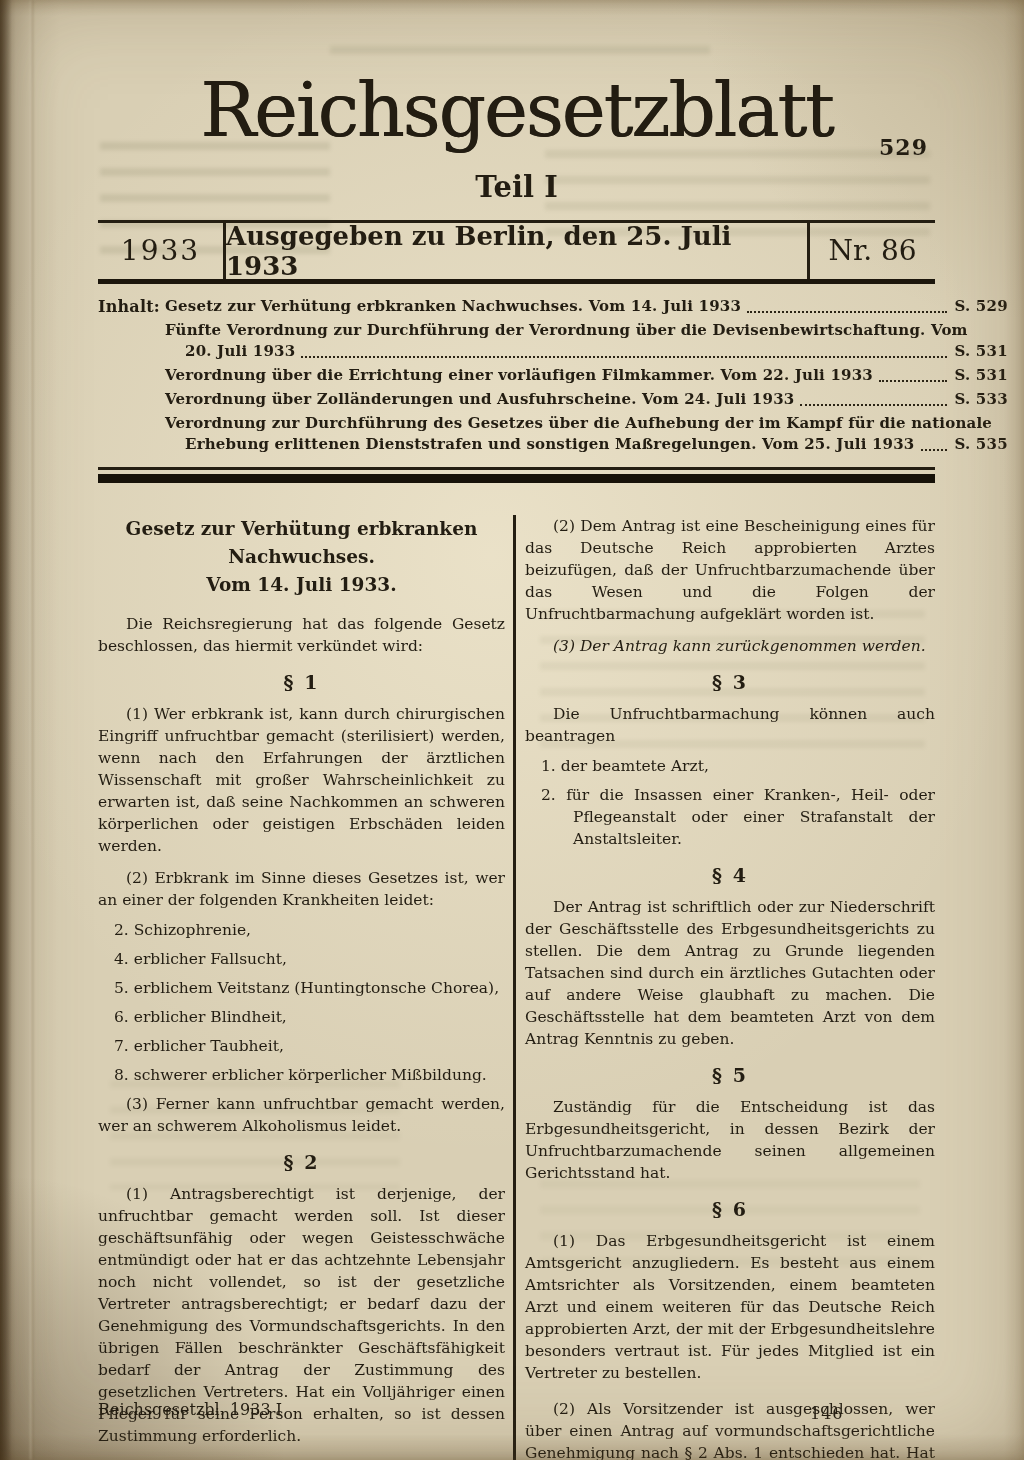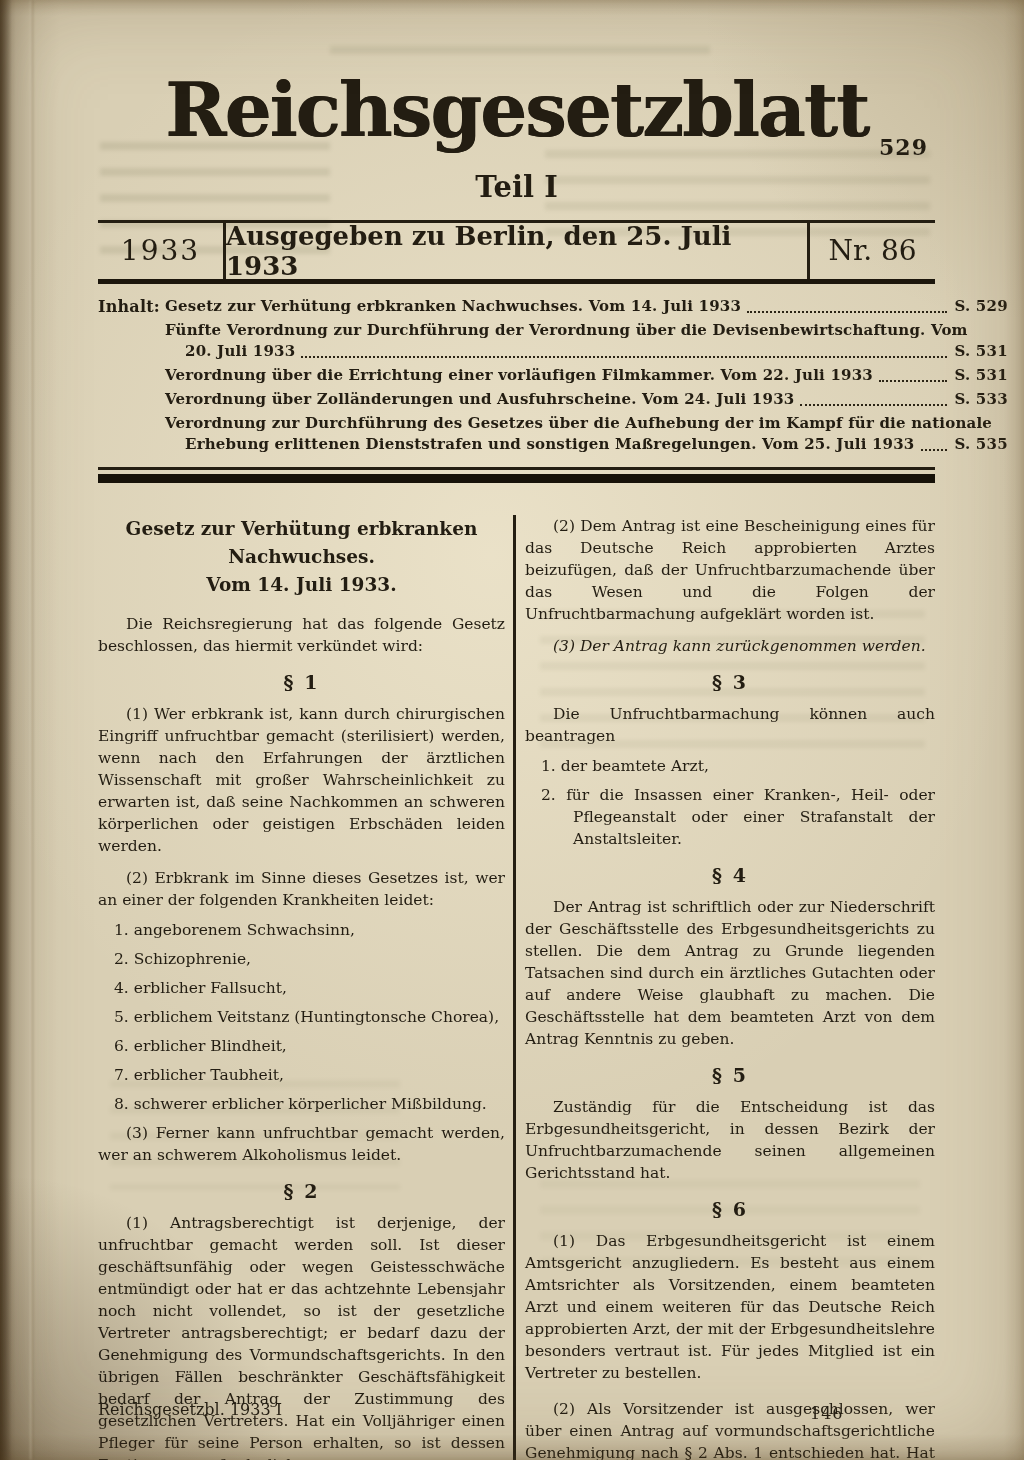--- a/index.html
+++ b/index.html
@@ -36,21 +36,21 @@
   }
   .bleed{
     position:absolute;pointer-events:none;
     background:repeating-linear-gradient(180deg, rgba(92,92,58,0.8) 0 8px, rgba(92,92,58,0) 8px 26px);
     filter:blur(2px);
   }
   .content{position:relative;padding:0 89px 0 98px;}
   .page-num{position:absolute;top:62px;right:96px;font-size:22px;font-weight:bold;letter-spacing:1px;}
   .masthead{
     margin-top:72px;text-align:center;
-    font-size:74px;line-height:1.05;font-weight:bold;letter-spacing:-2px;
+    font-size:74px;line-height:1.05;font-weight:normal;letter-spacing:-2px;
     text-shadow:0.6px 0 0 #231d12;
   }
   .teil{text-align:center;font-size:29px;font-weight:bold;margin-top:20px;}
   .issue-bar{
     margin-top:16px;height:56px;
     border-top:3px solid #241e12;border-bottom:5px solid #1c160c;
     display:flex;align-items:stretch;
   }
   .issue-cell{display:flex;align-items:center;justify-content:center;}
   .issue-year{width:125px;font-size:28px;letter-spacing:2px;}
@@ -167,21 +167,20 @@
       <div class="col col-left">
         <div class="law-title">
           <div>Gesetz zur Verhütung erbkranken Nachwuchses.</div>
           <div>Vom 14. Juli 1933.</div>
         </div>
         <p class="para">Die Reichsregierung hat das folgende Gesetz beschlossen, das hiermit verkündet wird:</p>
         <div class="sect-head">§ 1</div>
         <p class="para">(1) Wer erbkrank ist, kann durch chirurgischen Eingriff unfruchtbar gemacht (sterilisiert) werden, wenn nach den Erfahrungen der ärztlichen Wissenschaft mit großer Wahrscheinlichkeit zu erwarten ist, daß seine Nachkommen an schweren körperlichen oder geistigen Erbschäden leiden werden.</p>
         <p class="para-tight">(2) Erbkrank im Sinne dieses Gesetzes ist, wer an einer der folgenden Krankheiten leidet:</p>
         <div>
-          <div class="list-item">1. angeborenem Schwachsinn,</div>
           <div class="list-item">2. Schizophrenie,</div>
           <div class="list-item">4. erblicher Fallsucht,</div>
           <div class="list-item">5. erblichem Veitstanz (Huntingtonsche Chorea),</div>
           <div class="list-item">6. erblicher Blindheit,</div>
           <div class="list-item">7. erblicher Taubheit,</div>
           <div class="list-item">8. schwerer erblicher körperlicher Mißbildung.</div>
         </div>
         <p class="para" style="margin-top:4px;">(3) Ferner kann unfruchtbar gemacht werden, wer an schwerem Alkoholismus leidet.</p>
         <div class="sect-head">§ 2</div>
         <p class="para">(1) Antragsberechtigt ist derjenige, der unfruchtbar gemacht werden soll. Ist dieser geschäftsunfähig oder wegen Geistesschwäche entmündigt oder hat er das achtzehnte Lebensjahr noch nicht vollendet, so ist der gesetzliche Vertreter antragsberechtigt; er bedarf dazu der Genehmigung des Vormundschaftsgerichts. In den übrigen Fällen beschränkter Geschäftsfähigkeit bedarf der Antrag der Zustimmung des gesetzlichen Vertreters. Hat ein Volljähriger einen Pfleger für seine Person erhalten, so ist dessen Zustimmung erforderlich.</p>

